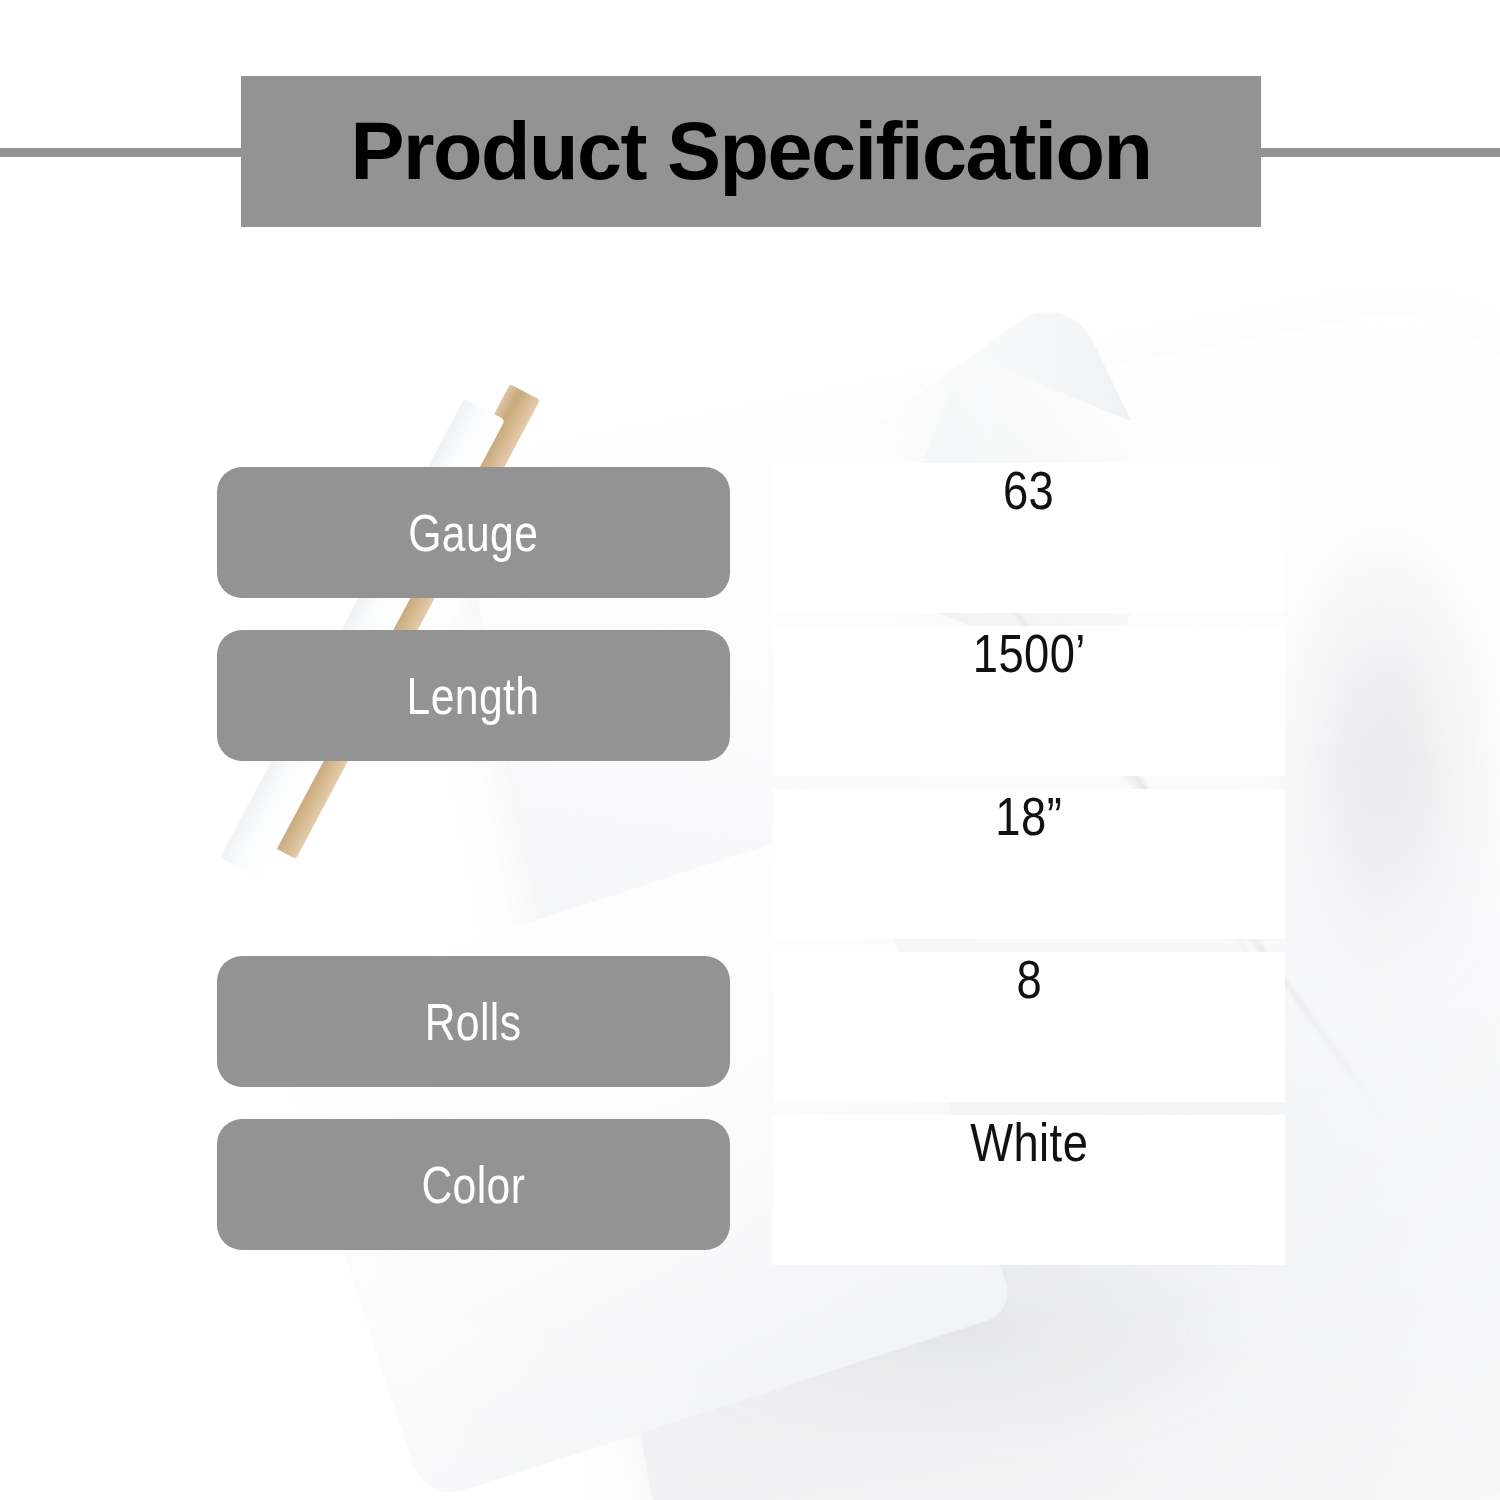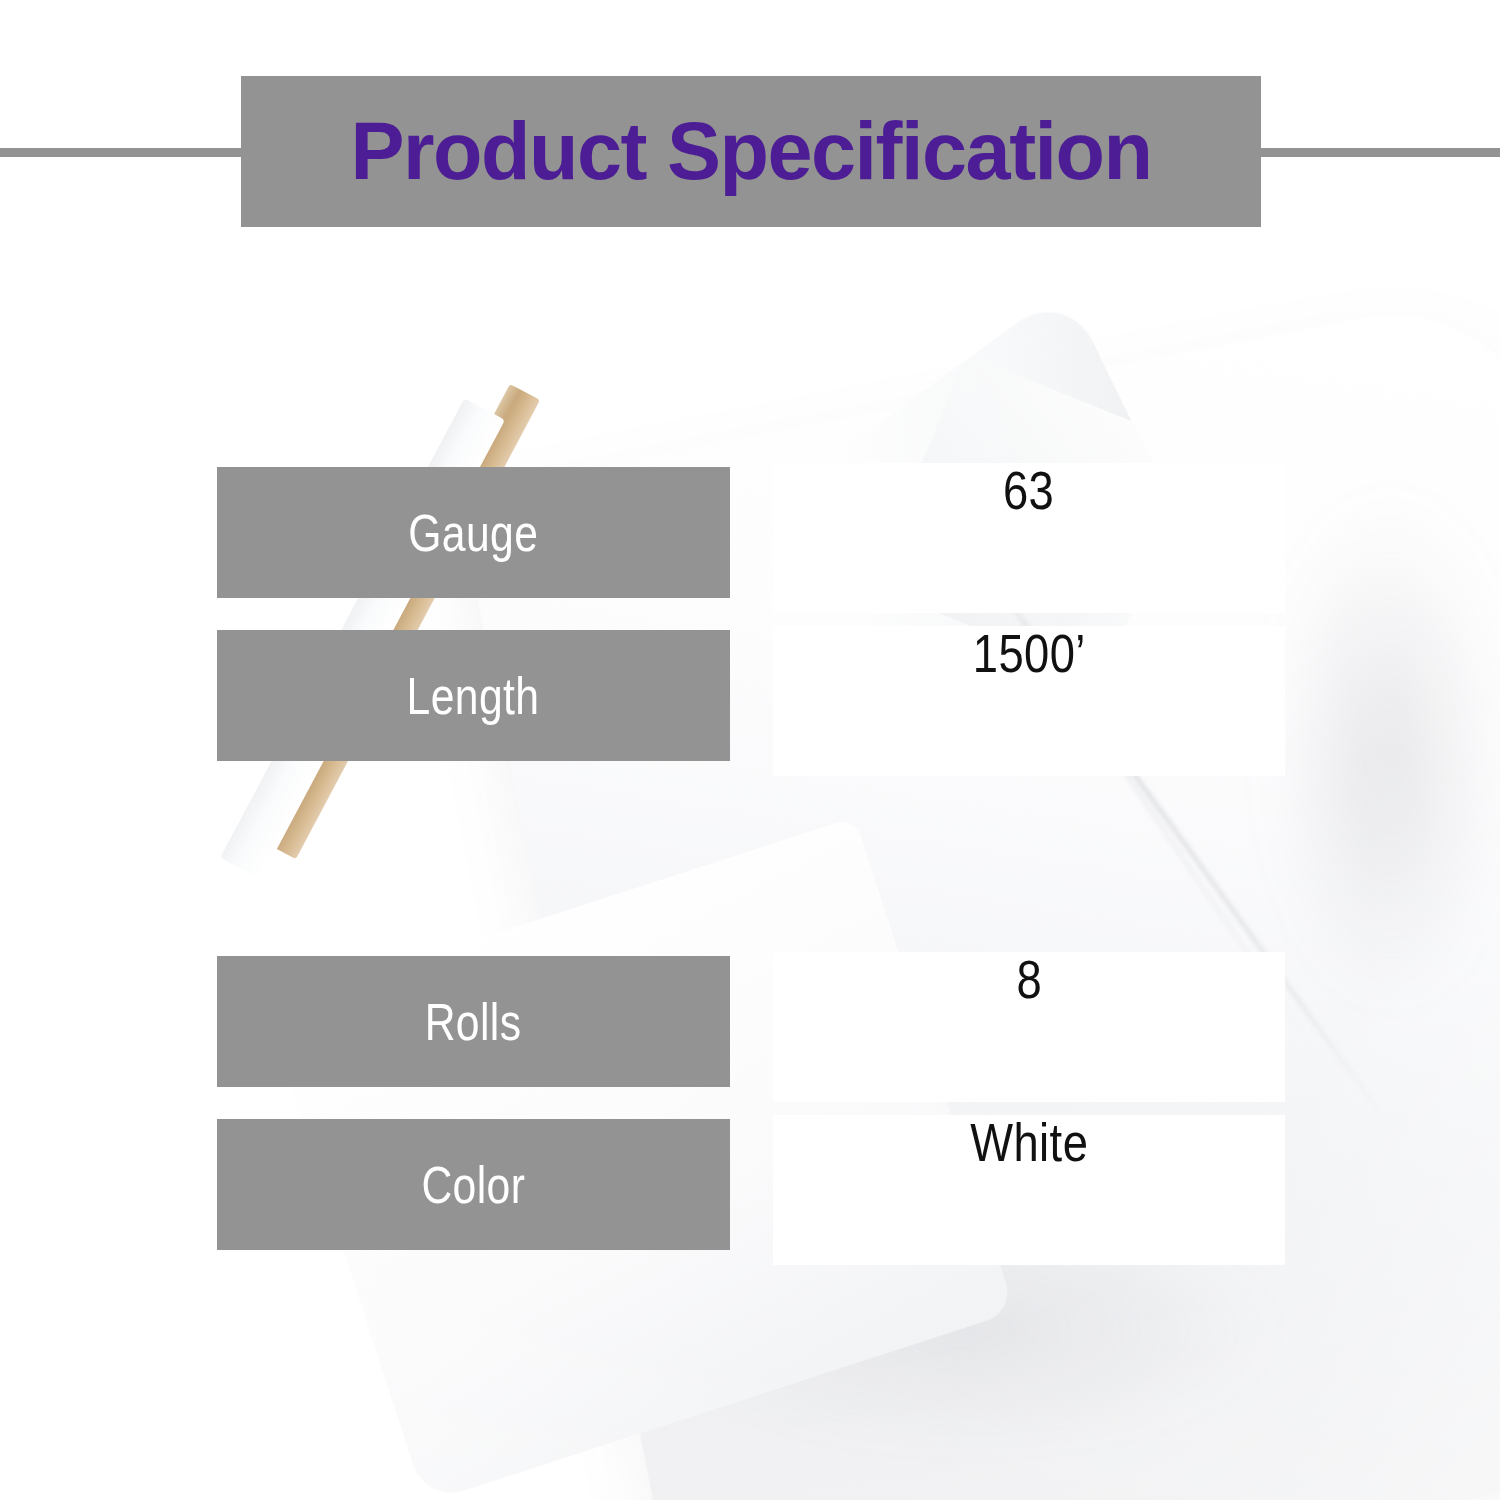--- a/index.html
+++ b/index.html
@@ -148,21 +148,21 @@
   #title-box {
     position: absolute;
     left: 241px; top: 76px;
     width: 1020px; height: 151px;
     background: #939393;
     display: flex;
     align-items: center;
     justify-content: center;
   }
   #title-text {
-    color: #4c1d95;
+    color: #000000;
     font-family: "Liberation Sans", sans-serif;
     font-weight: 700;
     font-size: 81px;
     letter-spacing: -1.5px;
     line-height: 1;
     white-space: nowrap;
   }
 
   
   #spec-table {
@@ -177,20 +177,21 @@
   }
   .spec-row:last-child { margin-bottom: 0; text-decoration: underline; }
   .spec-label {
     position: absolute;
     left: 0; top: 0;
     width: 513px; height: 131px;
     background: #939393;
     display: flex;
     align-items: center;
     justify-content: center;
+    border-radius: 25px;
   }
   .spec-label span {
     color: #ffffff;
     font-family: "Liberation Sans", sans-serif;
     font-weight: 300;
     font-size: 52px;
     letter-spacing: 0.5px;
     line-height: 1;
     transform: scaleX(0.82);
     transform-origin: center;
@@ -259,20 +260,23 @@
     <div class="spec-row">
       <div class="spec-label">
         <span>Length</span>
       </div>
       <div class="spec-value">
         <span>1500’</span>
       </div>
     </div>
 
     <div class="spec-row">
+      <div class="spec-value">
+        <span>18”</span>
+      </div>
     </div>
 
     <div class="spec-row">
       <div class="spec-label">
         <span>Rolls</span>
       </div>
       <div class="spec-value">
         <span>8</span>
       </div>
     </div>

